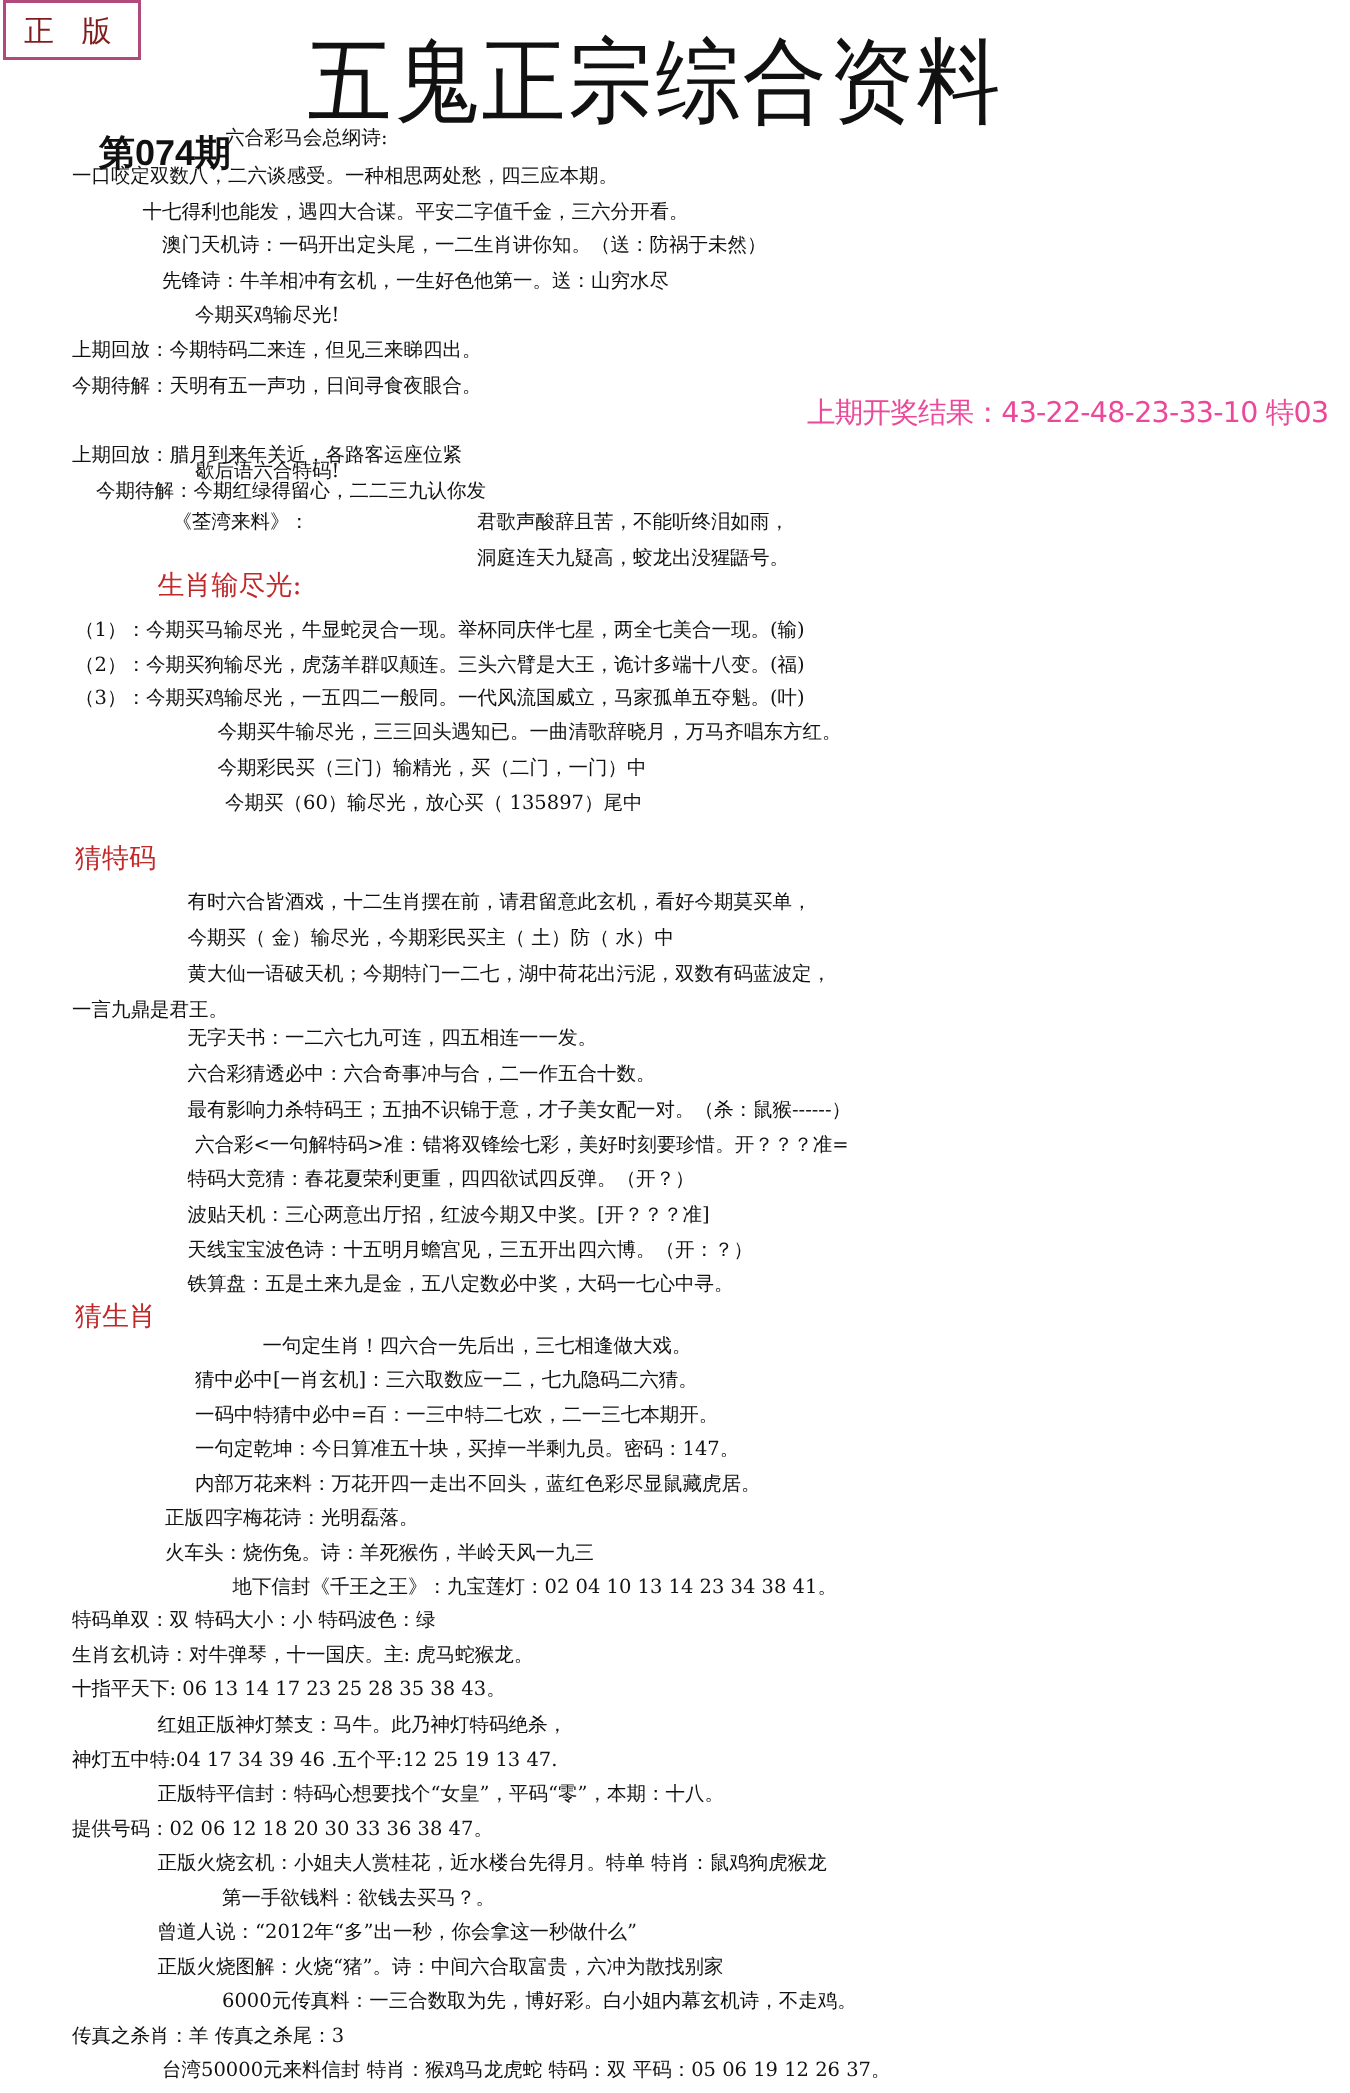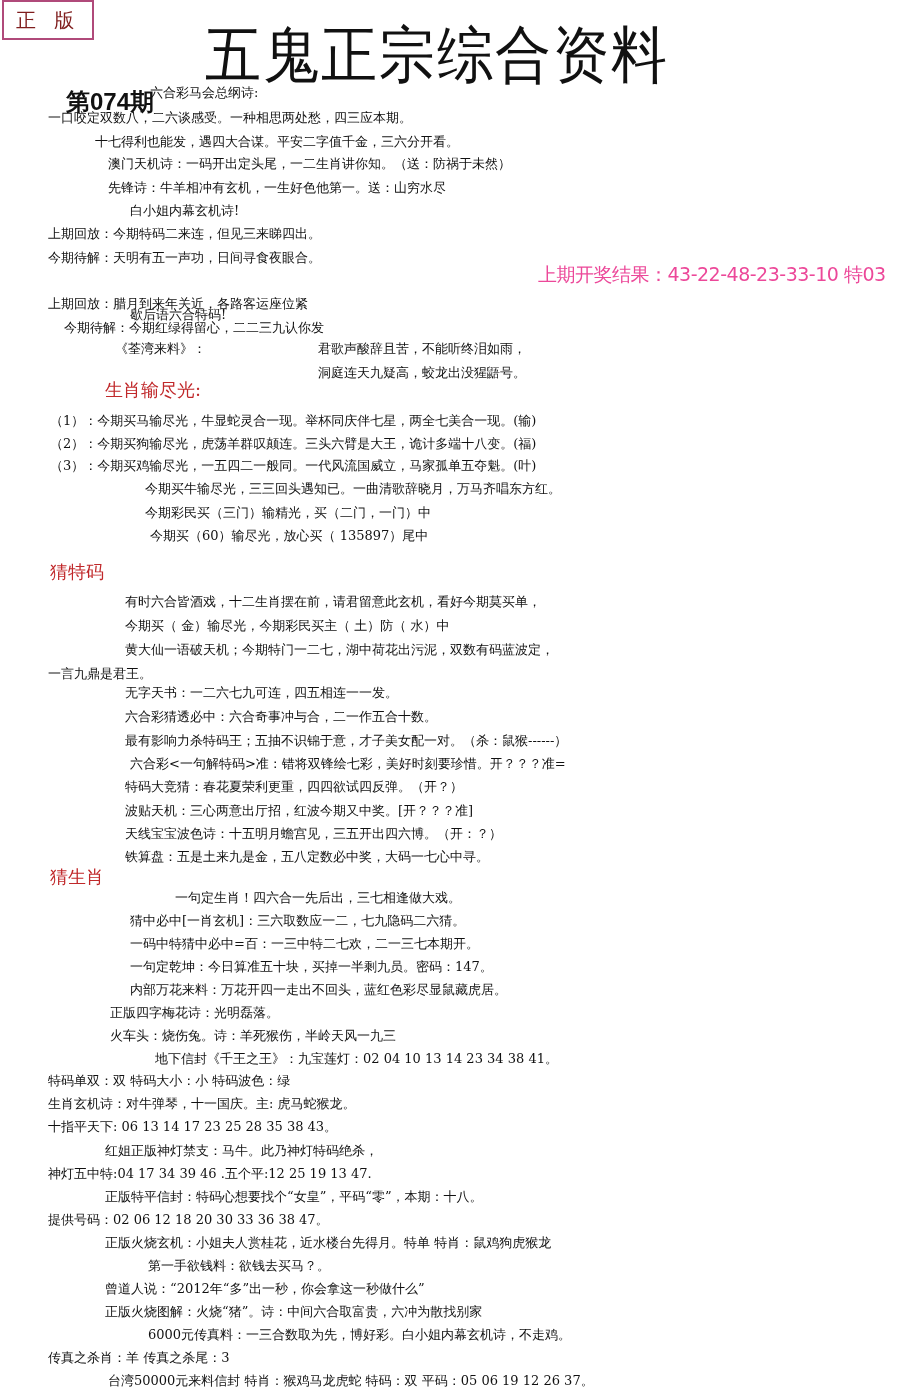--- a/index.html
+++ b/index.html
@@ -24,21 +24,21 @@
 <div class="title">五鬼正宗综合资料</div>
 <div class="issue">第074期</div>
 <div class="result">上期开奖结果：43-22-48-23-33-10 特03</div>
 
 <div id="lines">
     <div class="line" style="left: 150px; top: 82px;">六合彩马会总纲诗:</div>
     <div class="line" style="left: 48px; top: 107px;">一口咬定双数八，二六谈感受。一种相思两处愁，四三应本期。</div>
     <div class="line" style="left: 48px; top: 131px; margin-left: 47px;">十七得利也能发，遇四大合谋。平安二字值千金，三六分开看。</div>
     <div class="line" style="left: 108px; top: 153px;">澳门天机诗：一码开出定头尾，一二生肖讲你知。（送：防祸于未然）</div>
     <div class="line" style="left: 108px; top: 177px;">先锋诗：牛羊相冲有玄机，一生好色他第一。送：山穷水尽</div>
-    <div class="line" style="left: 130px; top: 200px;">白小姐内幕玄机诗!</div>
+    <div class="line" style="left: 130px; top: 200px;">今期买鸡输尽光!</div>
     <div class="line" style="left: 48px; top: 223px;">上期回放：今期特码二来连，但见三来睇四出。</div>
     <div class="line" style="left: 48px; top: 247px;">今期待解：天明有五一声功，日间寻食夜眼合。</div>
     <div class="line" style="left: 130px; top: 270px; margin-top: 34px;">歇后语六合特码!</div>
     <div class="line" style="left: 48px; top: 293px;">上期回放：腊月到来年关近，各路客运座位紧</div>
     <div class="line" style="left: 48px; top: 317px; margin-left: 16px;">今期待解：今期红绿得留心，二二三九认你发</div>
     <div class="line" style="left: 115px; top: 338px;">《荃湾来料》：</div>
     <div class="line" style="left: 318px; top: 338px;">君歌声酸辞且苦，不能听终泪如雨，</div>
     <div class="line" style="left: 318px; top: 362px;">洞庭连天九疑高，蛟龙出没猩鼯号。</div>
     <div class="line" style="left: 50px; top: 410px;">（1）：今期买马输尽光，牛显蛇灵合一现。举杯同庆伴七星，两全七美合一现。(输)</div>
     <div class="line" style="left: 50px; top: 433px;">（2）：今期买狗输尽光，虎荡羊群叹颠连。三头六臂是大王，诡计多端十八变。(福)</div>

